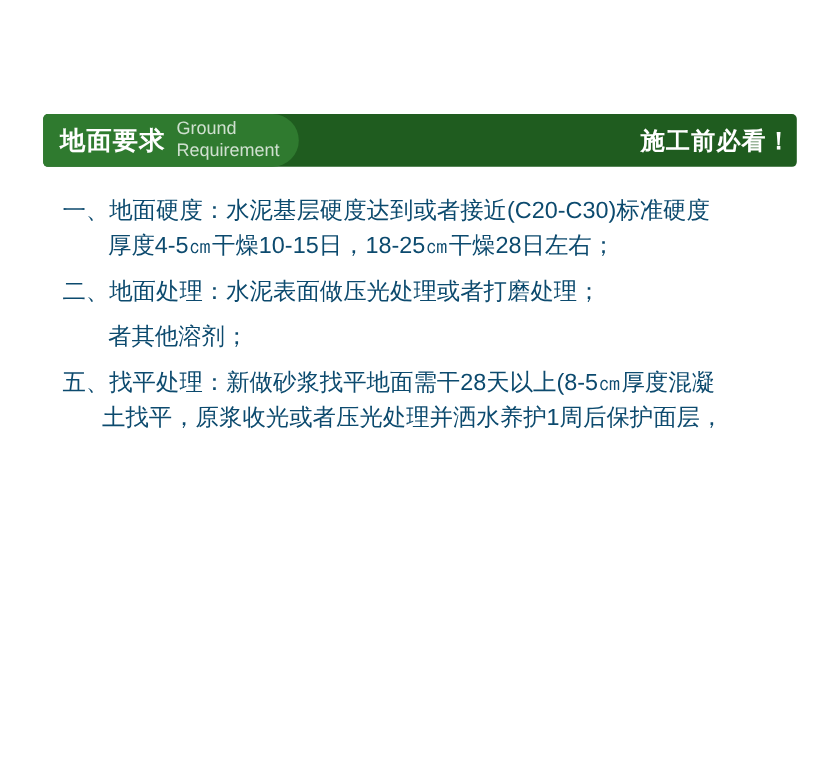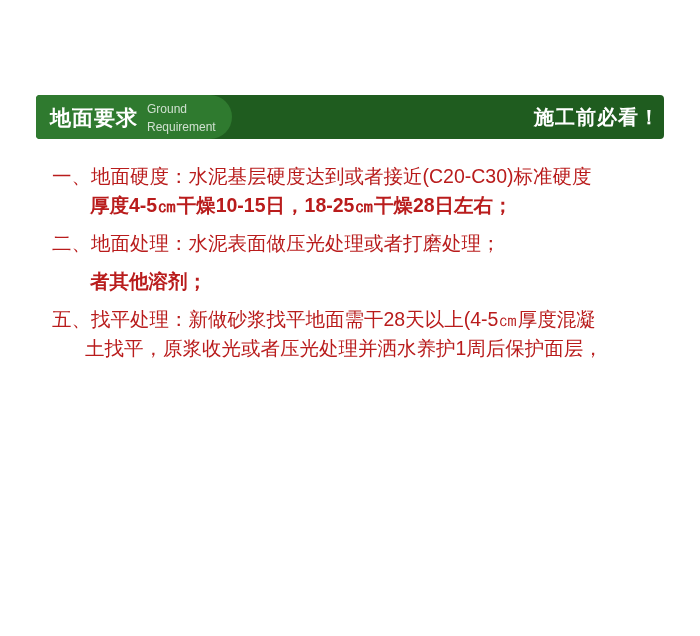--- a/index.html
+++ b/index.html
@@ -53,21 +53,21 @@
   .header-title-cn {
     color: #ffffff;
     font-size: 21px;
     font-weight: bold;
     letter-spacing: 1px;
     line-height: 1;
     white-space: nowrap;
   }
   .header-title-en {
     color: #cfe0cf;
-    font-size: 12px;
+    font-size: 15px;
     line-height: 13px;
     white-space: nowrap;
   }
   .header-right {
     position: absolute;
     right: 4px;
     top: 0;
     height: 44px;
     display: flex;
     align-items: center;
@@ -84,28 +84,27 @@
   .content {
     position: absolute;
     left: 52px;
     top: 162px;
     width: 610px;
   }
   .item {
     margin-bottom: 9px;
   }
   .line {
-    color: #b91c1c;
+    color: #0c4a6e;
     font-size: 19.5px;
     line-height: 29px;
     white-space: nowrap;
   }
   .line.indent {
     padding-left: 38px;
-    font-weight: bold;
   }
   .line.indent2 {
     padding-left: 33px;
   }
 </style>
 </head>
 <body>
 
 <div class="page">
 
@@ -135,18 +134,18 @@
     <div class="item">
       <div class="line">二、地面处理：水泥表面做压光处理或者打磨处理；</div>
     </div>
 
     <div class="item">
       <div class="line indent">者其他溶剂；</div>
     </div>
 
 
     <div class="item">
-      <div class="line">五、找平处理：新做砂浆找平地面需干28天以上(4-5㎝厚度混凝</div>
+      <div class="line">五、找平处理：新做砂浆找平地面需干28天以上(8-5㎝厚度混凝</div>
       <div class="line indent2">土找平，原浆收光或者压光处理并洒水养护1周后保护面层，</div>
     </div>
 
   </div>
 </div>
 
 </body></html>

